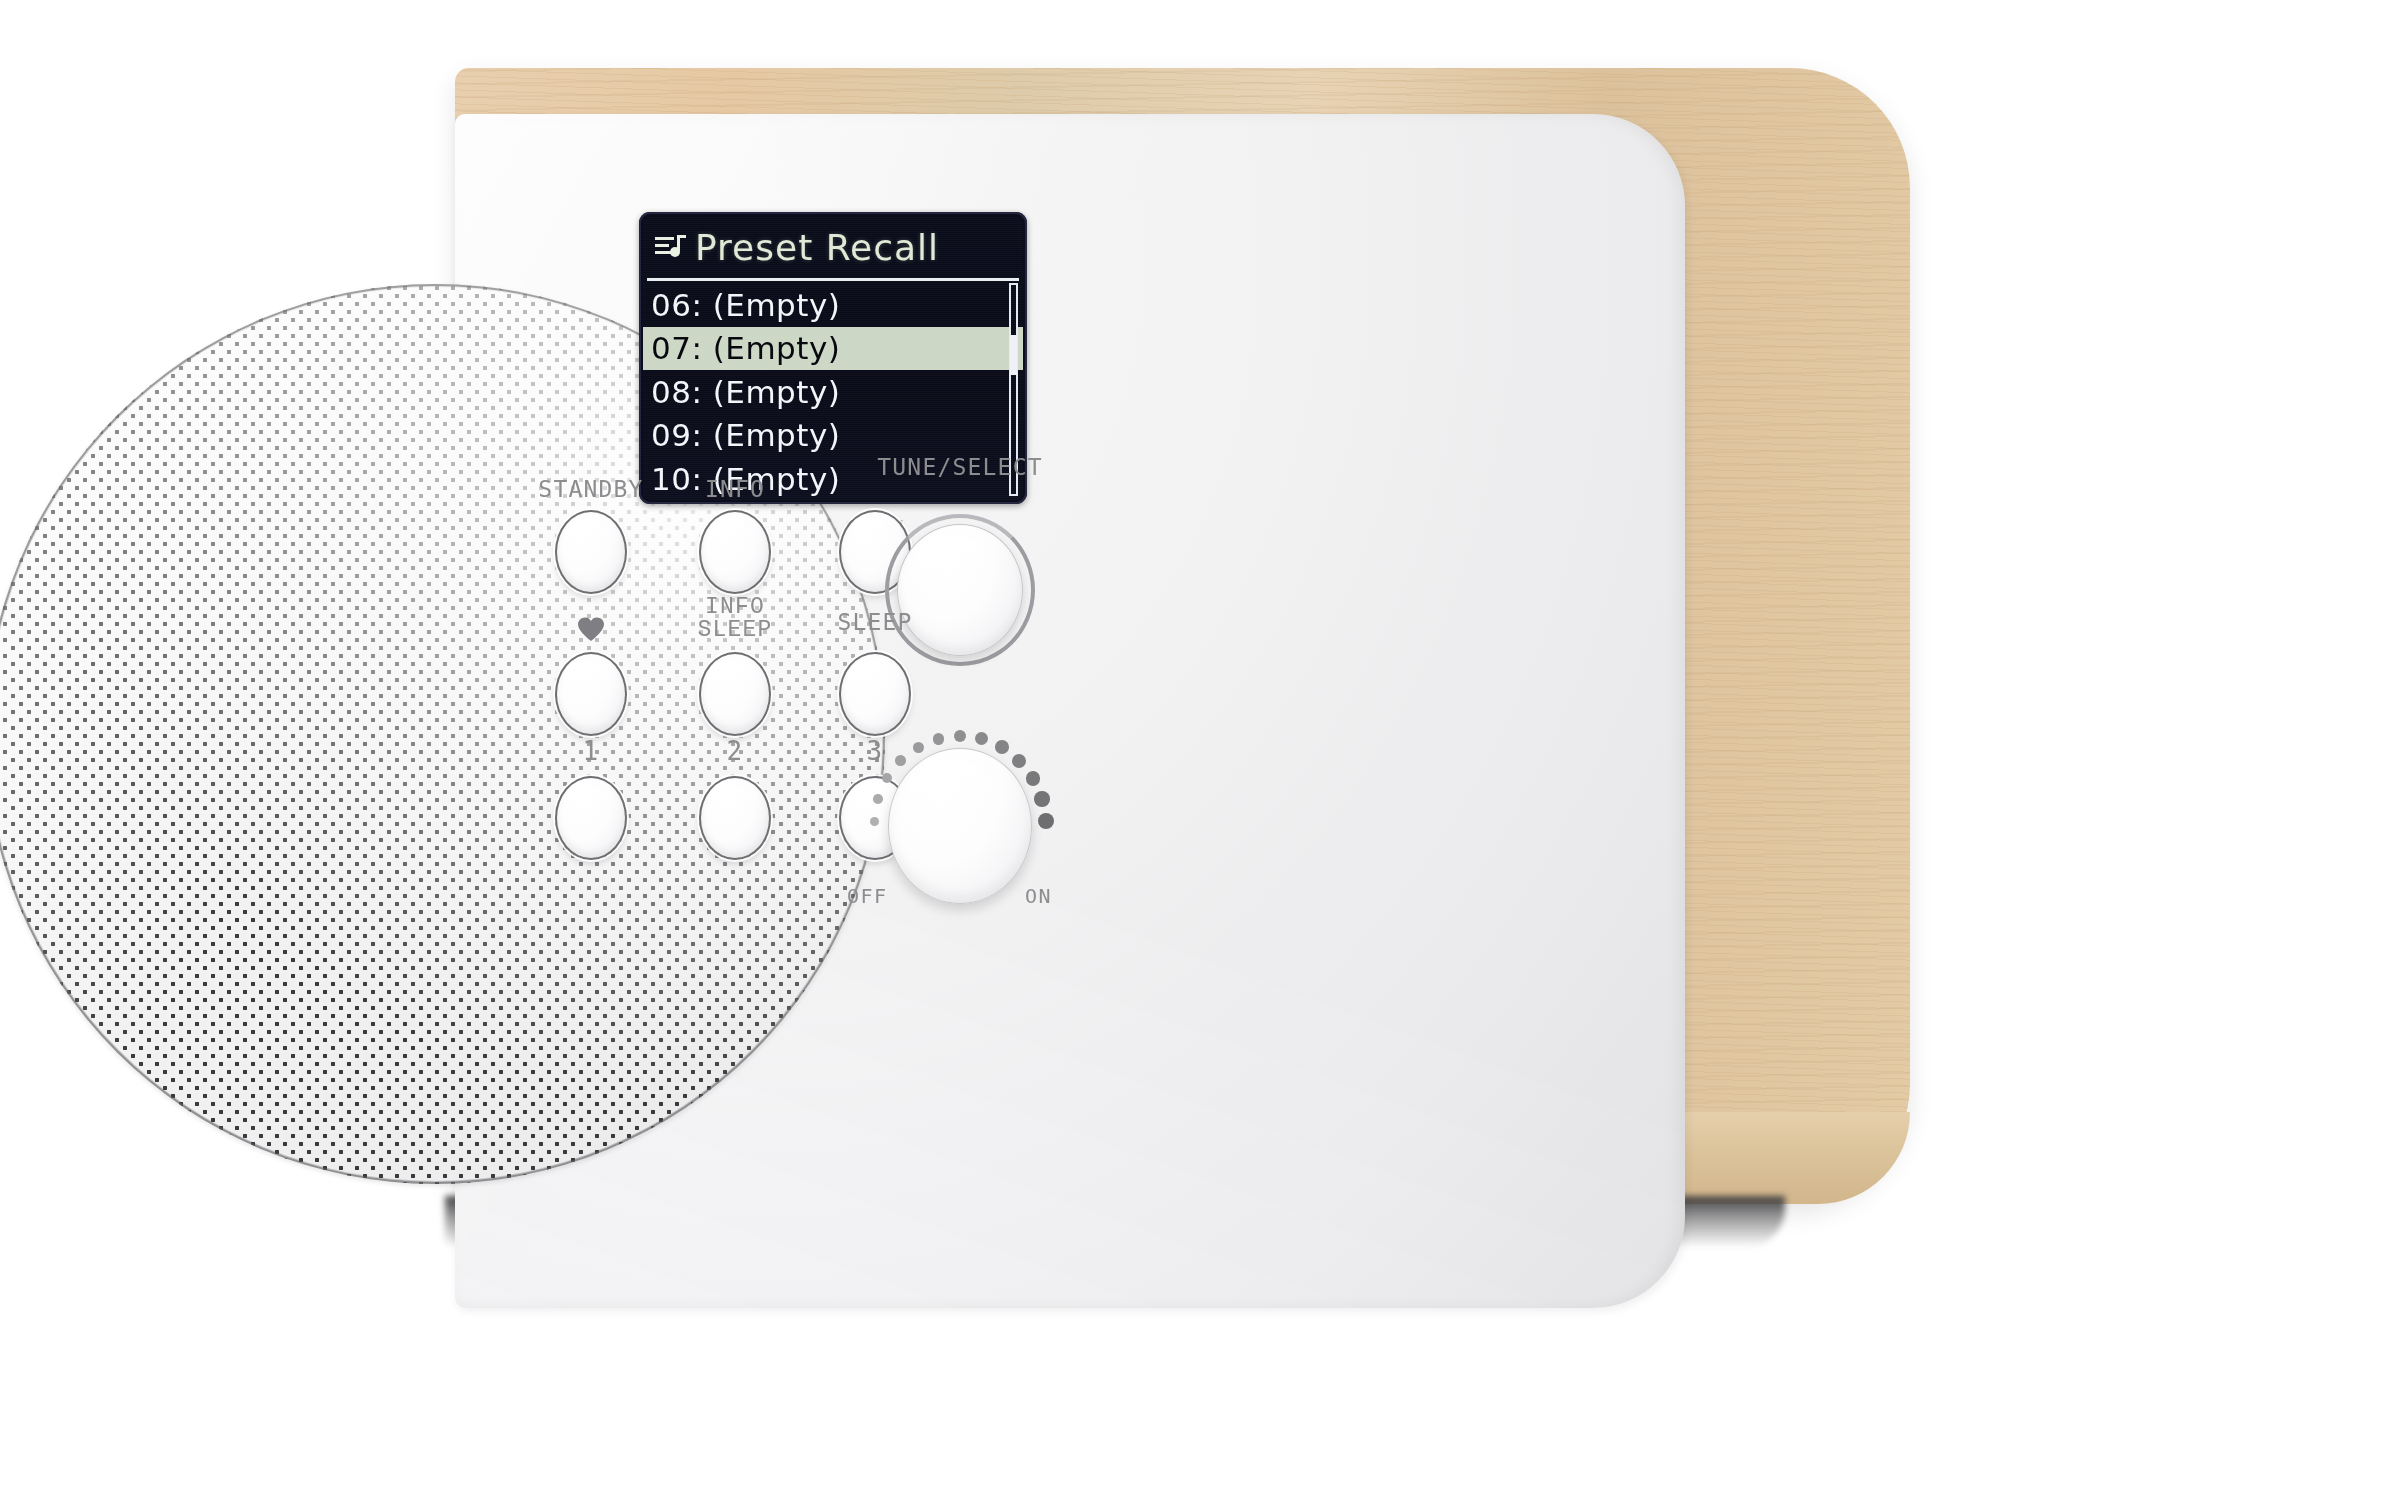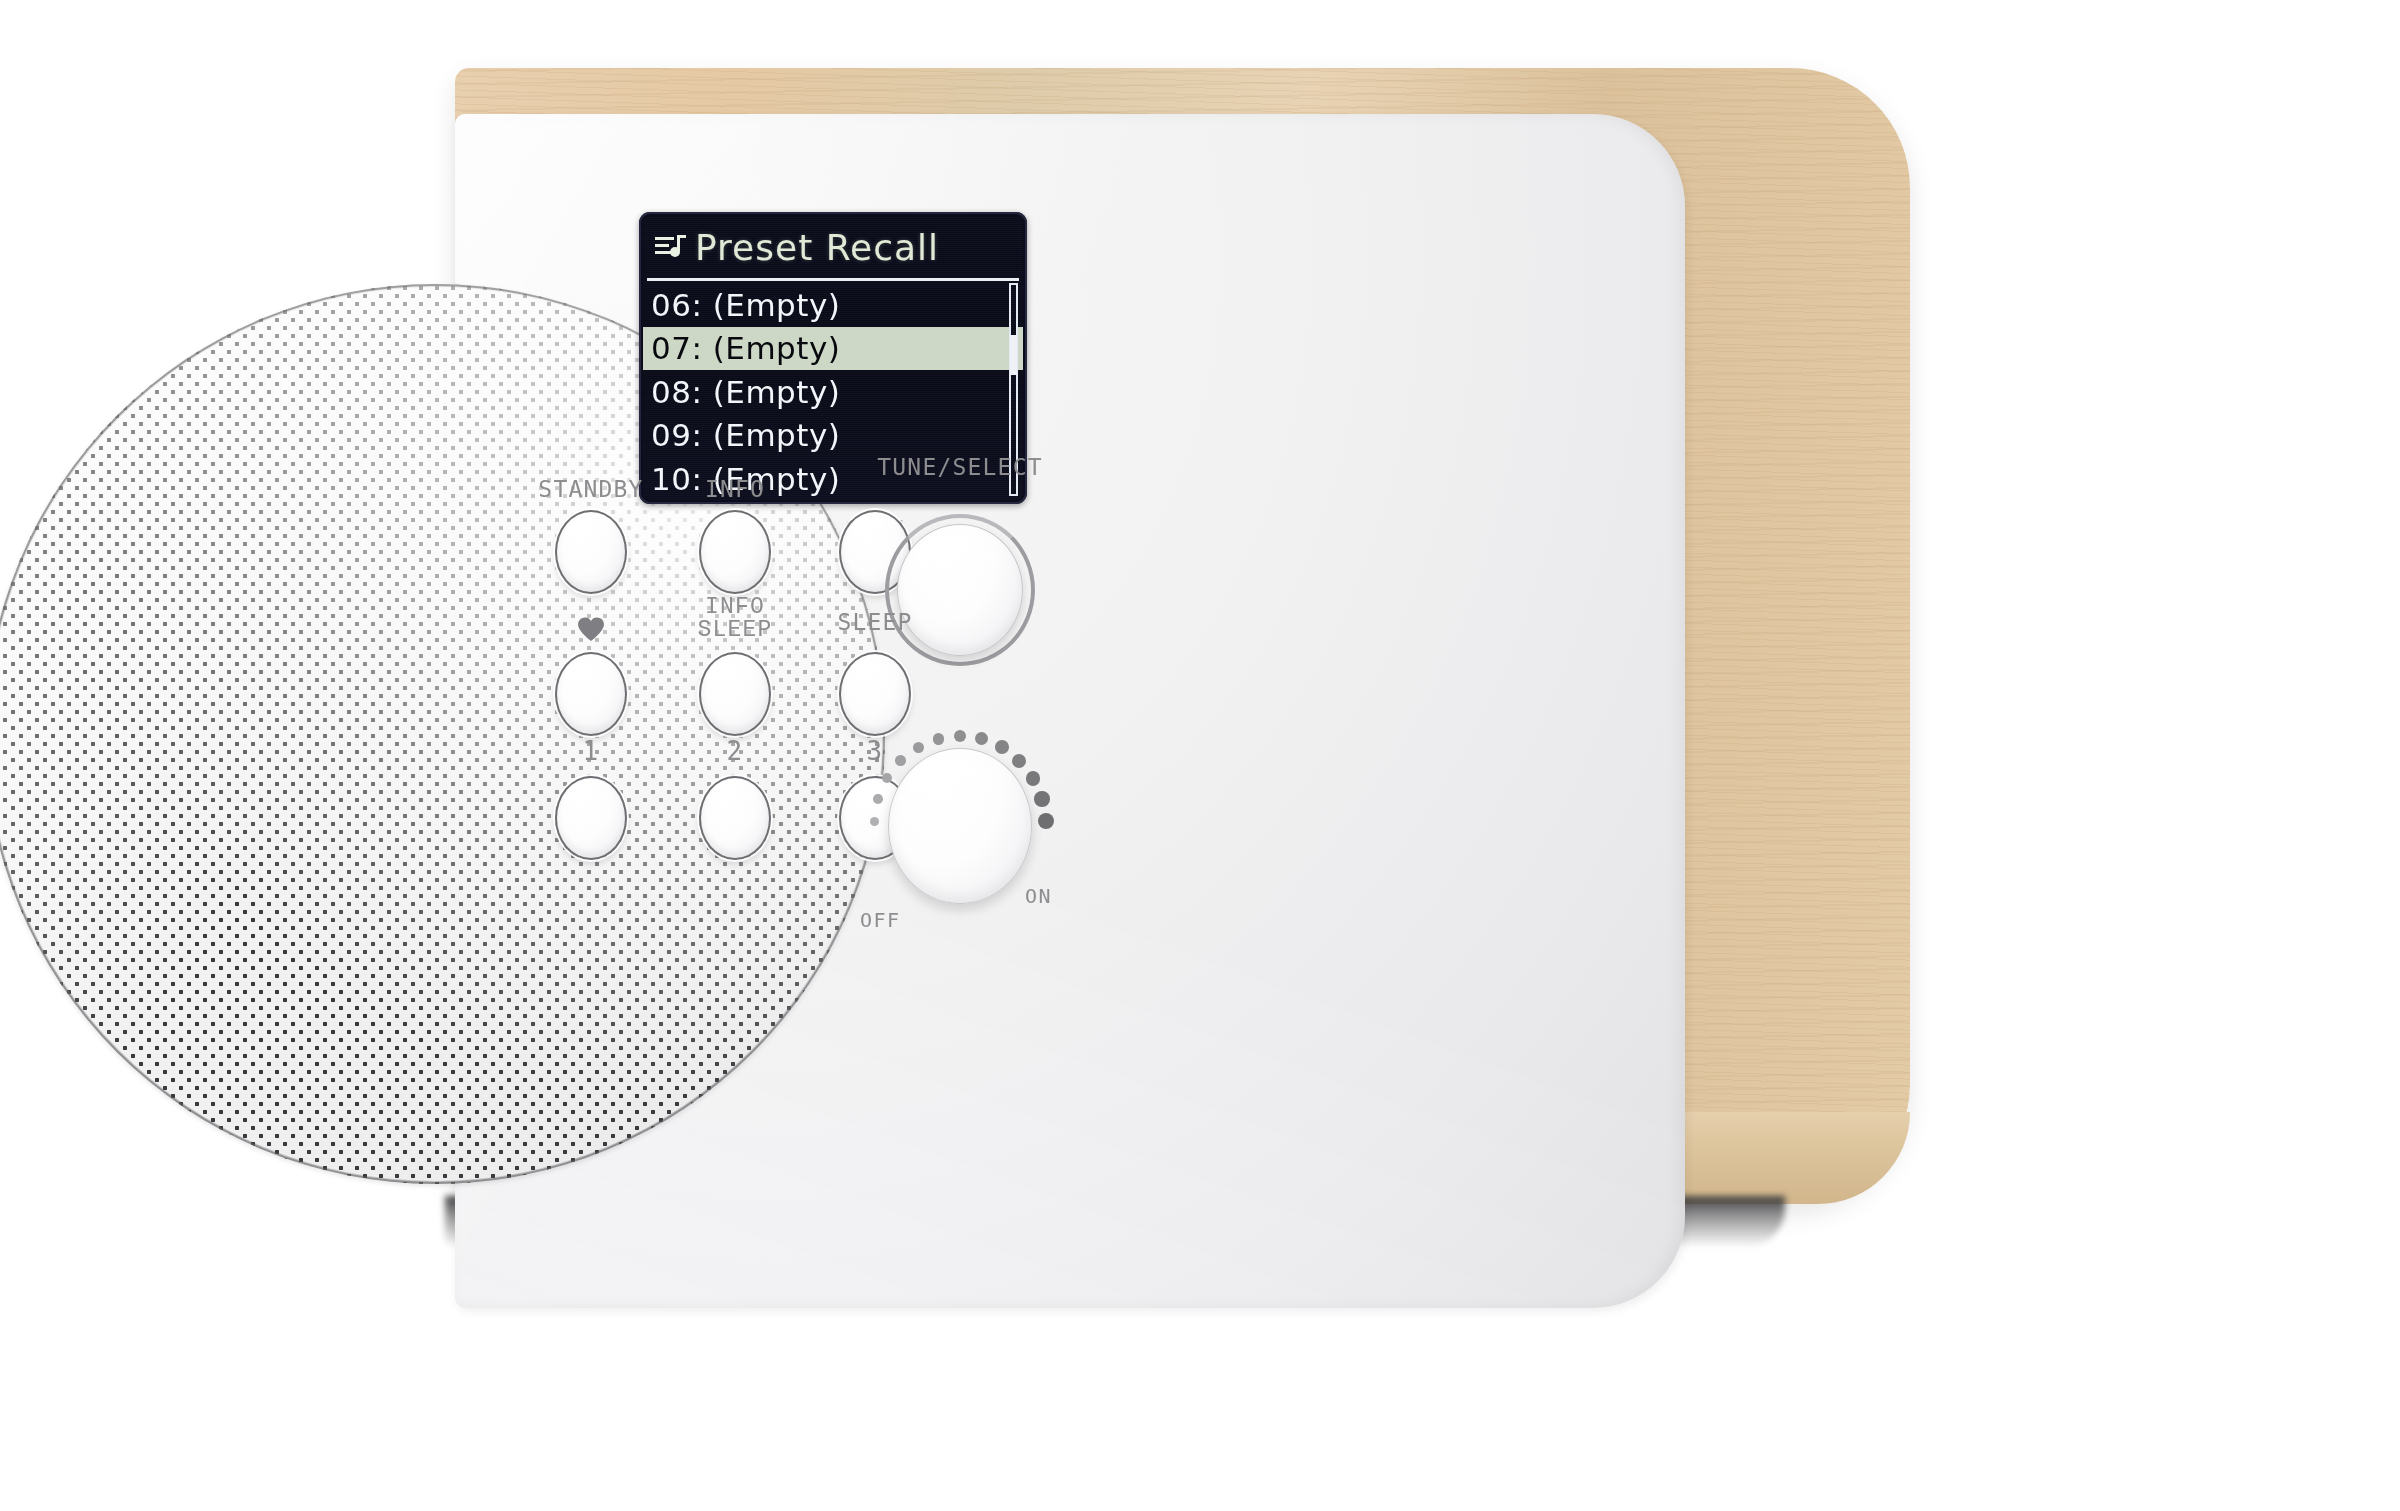--- a/index.html
+++ b/index.html
@@ -406,17 +406,17 @@
           <div class="vol-dot" style="width: 12.5px; height: 12.5px; left: 73.75px; top: -6.25px; background: rgb(143, 143, 146);"></div>
           <div class="vol-dot" style="width: 13.0833px; height: 13.0833px; left: 94.991px; top: -3.67495px; background: rgb(138, 138, 141);"></div>
           <div class="vol-dot" style="width: 13.6667px; height: 13.6667px; left: 114.86px; top: 4.45089px; background: rgb(132, 132, 135);"></div>
           <div class="vol-dot" style="width: 14.25px; height: 14.25px; left: 132.073px; top: 17.5913px; background: rgb(127, 127, 130);"></div>
           <div class="vol-dot" style="width: 14.8333px; height: 14.8333px; left: 145.515px; top: 34.8906px; background: rgb(121, 121, 124);"></div>
           <div class="vol-dot" style="width: 15.4167px; height: 15.4167px; left: 154.311px; top: 55.2281px; background: rgb(116, 116, 119);"></div>
           <div class="vol-dot" style="width: 16px; height: 16px; left: 157.882px; top: 77.2898px; background: rgb(110, 110, 113);"></div>
         </div>
       <div class="vol-cap"></div>
     </div>
-    <div class="vol-scale-label" style="left:405px; top:770px;margin-top:24px;">OFF</div>
+    <div class="vol-scale-label" style="left:392px; top:770px;">OFF</div>
     <div class="vol-scale-label" style="left:570px; top:770px;">ON</div>
 
   </div>
 </div>
 
 </body></html>

